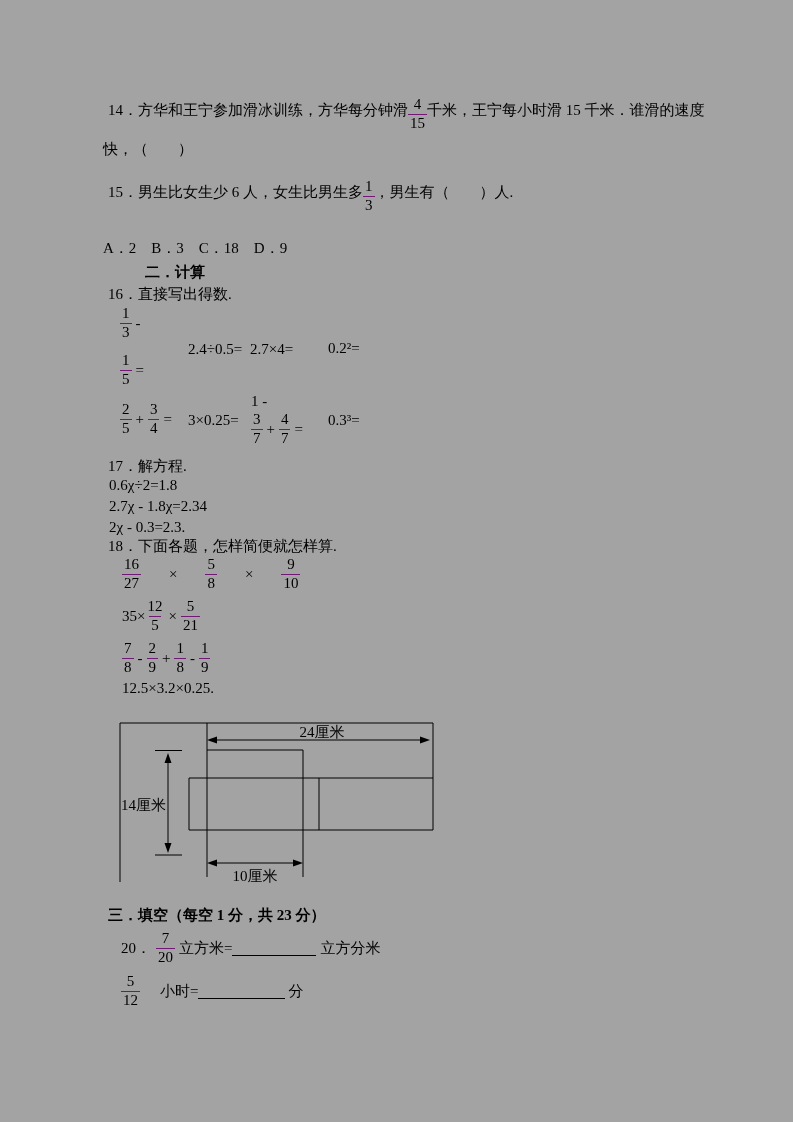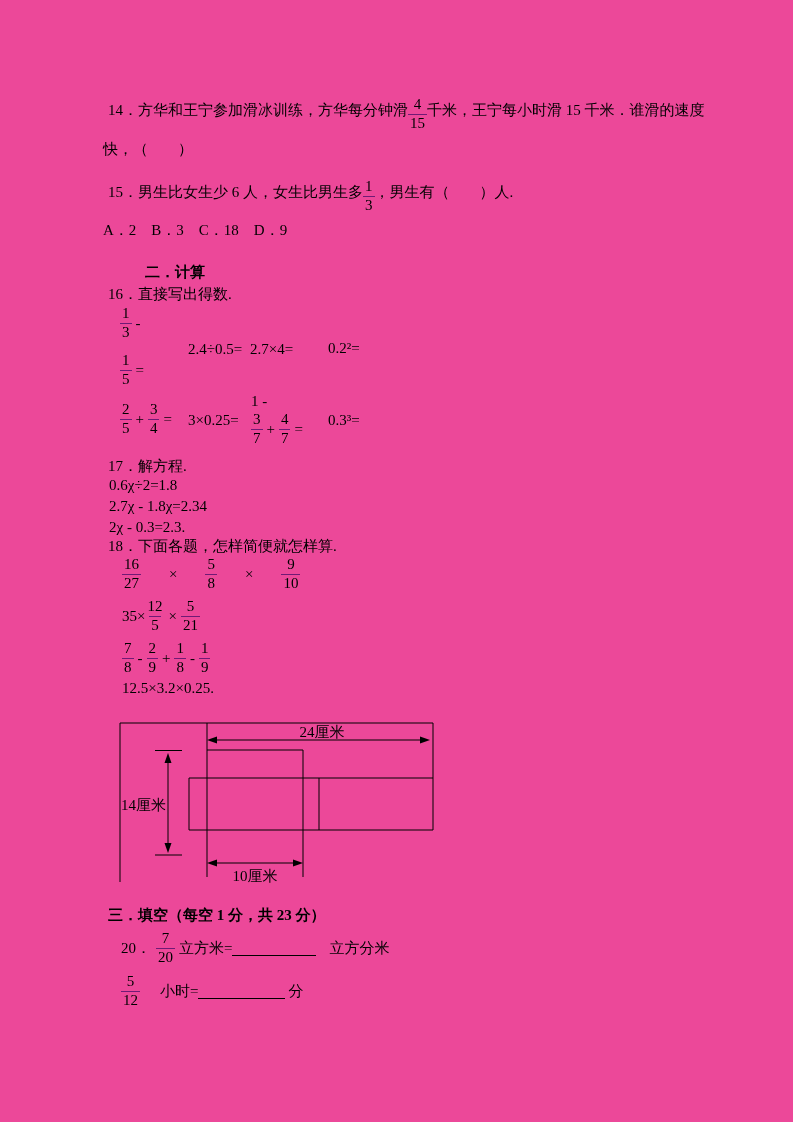--- a/index.html
+++ b/index.html
@@ -1,17 +1,17 @@
 <!DOCTYPE html>
 <html><head>
 <meta charset="utf-8">
 <style>
   html,body{margin:0;padding:0;background:#ffffff;}
   .page{
-    position:relative;width:793px;height:1122px;background:#ec4899;color:#000;
+    position:relative;width:793px;height:1122px;background:#a3a3a3;color:#000;
     font-family:"Liberation Serif","DejaVu Serif",serif;font-size:15px;overflow:hidden;
   }
   .abs{position:absolute;}
   .t{white-space:pre;line-height:1.25;}
   .bold{font-weight:bold;}
   .row{display:flex;align-items:center;}
   .col{display:flex;flex-direction:column;}
   .frac{display:inline-flex;flex-direction:column;align-items:center;line-height:1.06;text-align:center;}
   .frac .num{padding:0 2px 1px;}
   .frac .den{border-top:1px solid #701a75;padding:1px 2px 0;}
@@ -40,21 +40,21 @@
   <div class="abs t" style="left:103px;top:140px;">快，（　　）</div>
 
   <div class="abs row" style="left:108px;top:179px;">
     <span class="t lift">15．男生比女生少 6 人，女生比男生多</span>
     <span class="frac">
         <span class="num">1</span>
         <span class="den">3</span>
       </span>
     <span class="t lift">，男生有（　　）人.</span>
   </div>
-  <div class="abs t" style="left:103px;top:221px;text-align:center;">A．2　B．3　C．18　D．9</div>
+  <div class="abs t" style="left:103px;top:239px;text-align:center;">A．2　B．3　C．18　D．9</div>
 
   <div class="abs t bold" style="left:108px;top:263px;margin-left:37px;">二．计算</div>
   <div class="abs t" style="left:108px;top:285px;">16．直接写出得数.</div>
 
   <div class="abs col gap12" style="left:120px;top:306px;">
     <span class="row">
       <span class="frac">
           <span class="num">1</span>
           <span class="den">3</span>
         </span>
@@ -201,21 +201,21 @@
   <div class="abs t bold" style="left:108px;top:906px;">三．填空（每空 1 分，共 23 分）</div>
 
   <div class="abs row" style="left:121px;top:931px;">
     <span class="t">20．</span>
     <span class="frac" style="margin-left:5px;">
         <span class="num">7</span>
         <span class="den">20</span>
       </span>
     <span class="t" style="margin-left:4px;">立方米=</span>
     <span class="blank" style="width:84px;"></span>
-    <span class="t" style="margin-left:13px;">立方分米</span>
+    <span class="t" style="margin-left:4px;">立方分米</span>
   </div>
   <div class="abs row" style="left:121px;top:974px;">
     <span class="frac">
         <span class="num">5</span>
         <span class="den">12</span>
       </span>
     <span class="t" style="margin-left:20px;">小时=</span>
     <span class="blank" style="width:87px;"></span>
     <span class="t" style="margin-left:3px;">分</span>
   </div>

